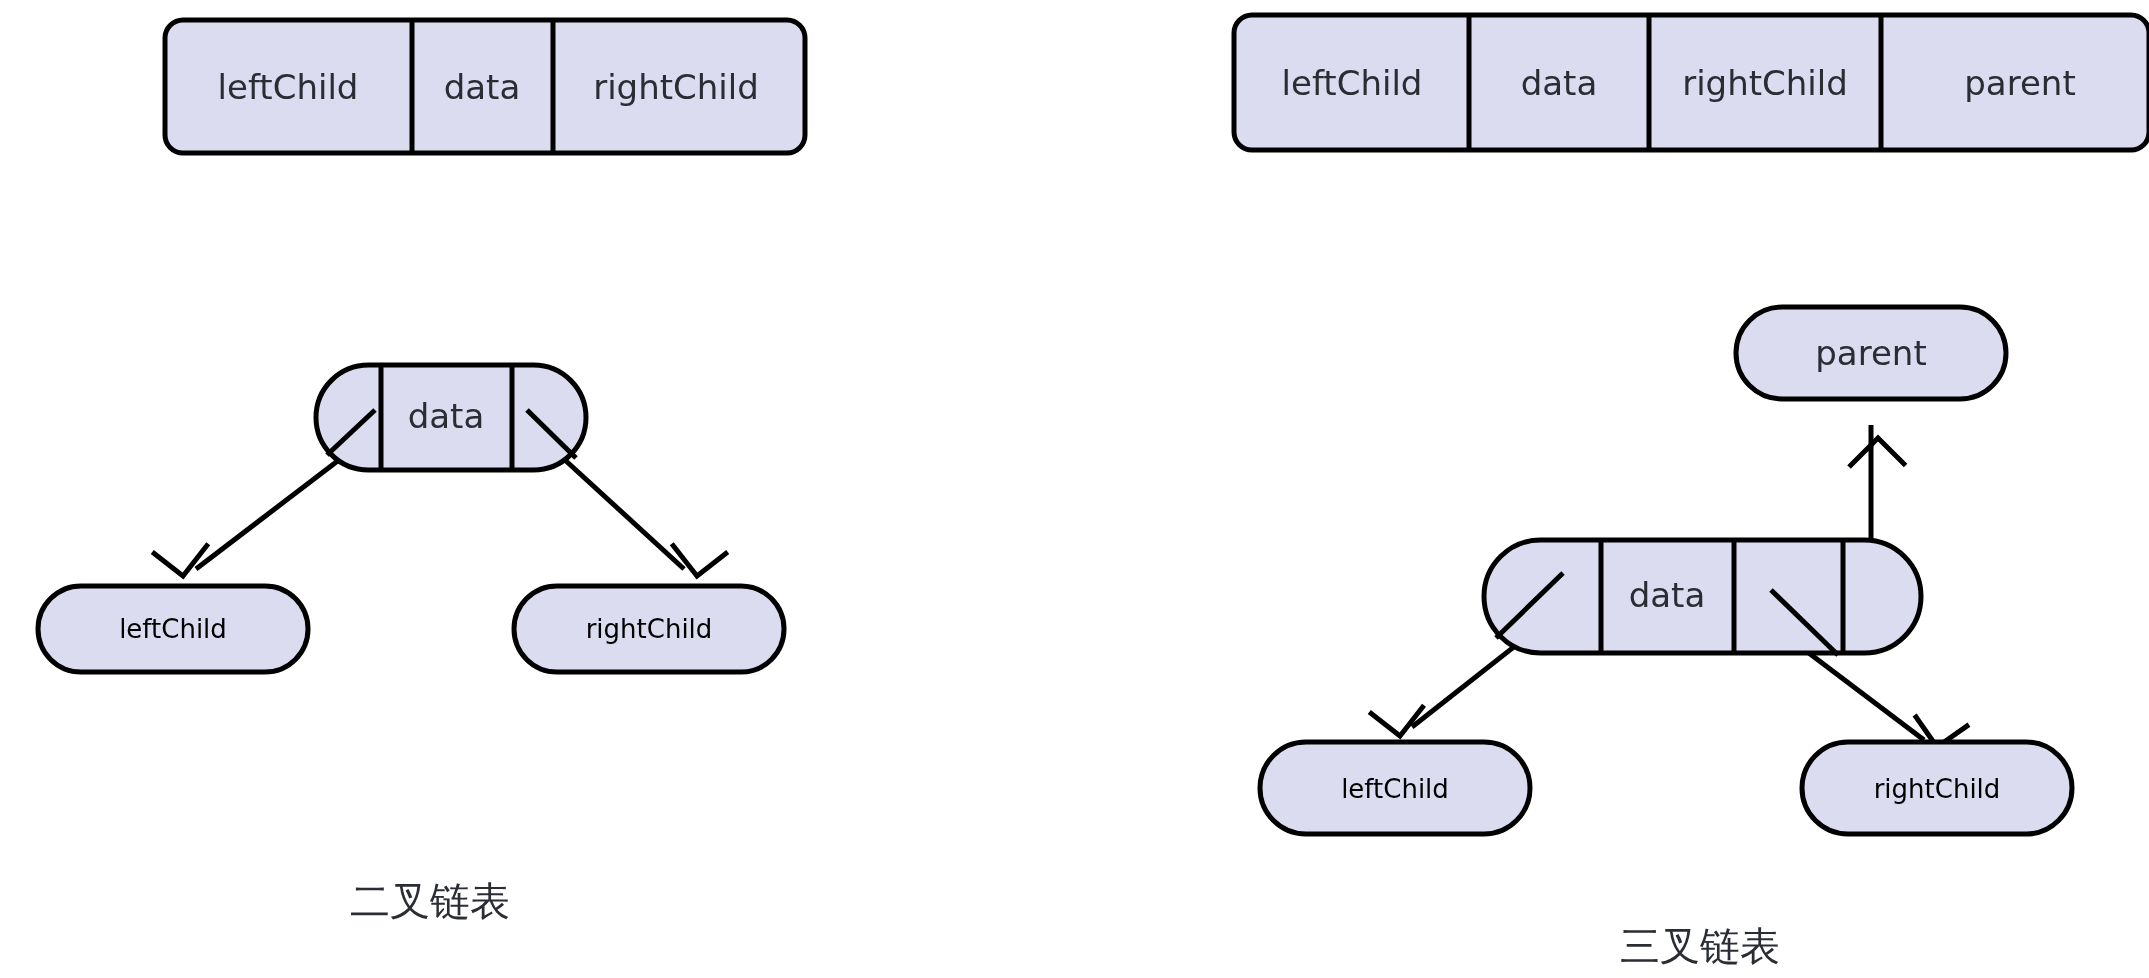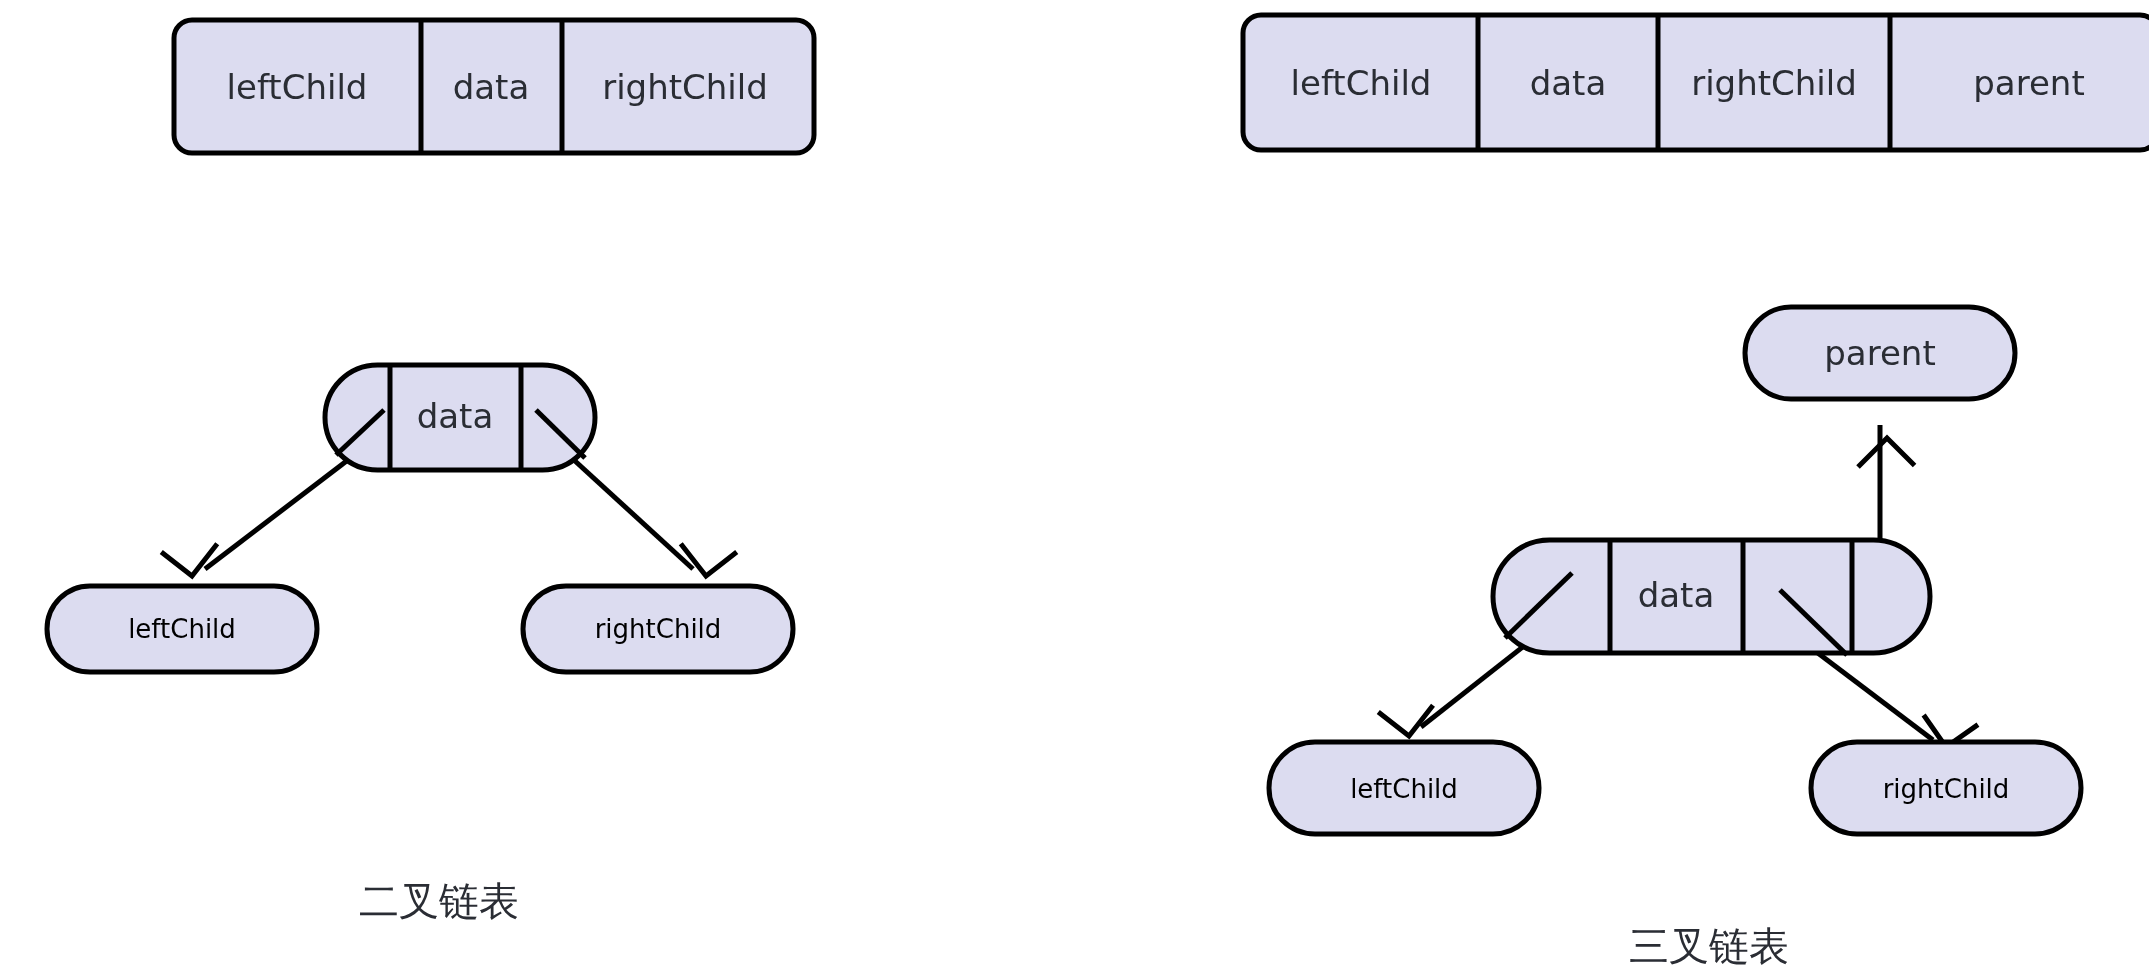--- a/index.html
+++ b/index.html
@@ -1,18 +1,18 @@
 <!DOCTYPE html>
 <html><head>
 <meta charset="utf-8">
 <style>
   html,body{margin:0;padding:0;background:#ffffff;}
   body{width:2149px;height:978px;overflow:hidden;
        font-family:"DejaVu Sans","Liberation Sans",sans-serif;}
-  #stage{position:relative;width:1873px;height:978px;background:#fff;padding-left:9px;}
+  #stage{position:relative;width:1873px;height:978px;background:#fff;}
   svg{display:block;}
   .cellText,.nodeText,.caption{fill:#2a2d34;}
   .cellText{font-size:34px;}
   .nodeText{font-size:34px;}
   .smallText{font-size:26px;}
   .caption{font-size:40px;}
   .box{fill:#dcdcf0;stroke:#000;stroke-width:5;}
   .divider{stroke:#000;stroke-width:5;fill:none;}
   .ptr{stroke:#000;stroke-width:5;fill:none;stroke-linecap:butt;}
   .edge{stroke:#000;stroke-width:5;fill:none;}

